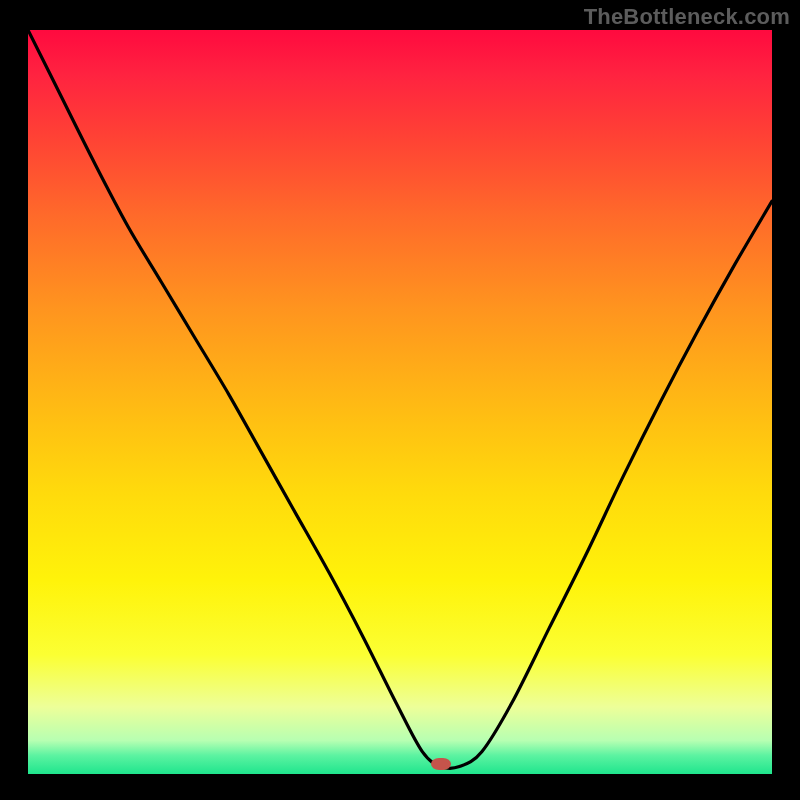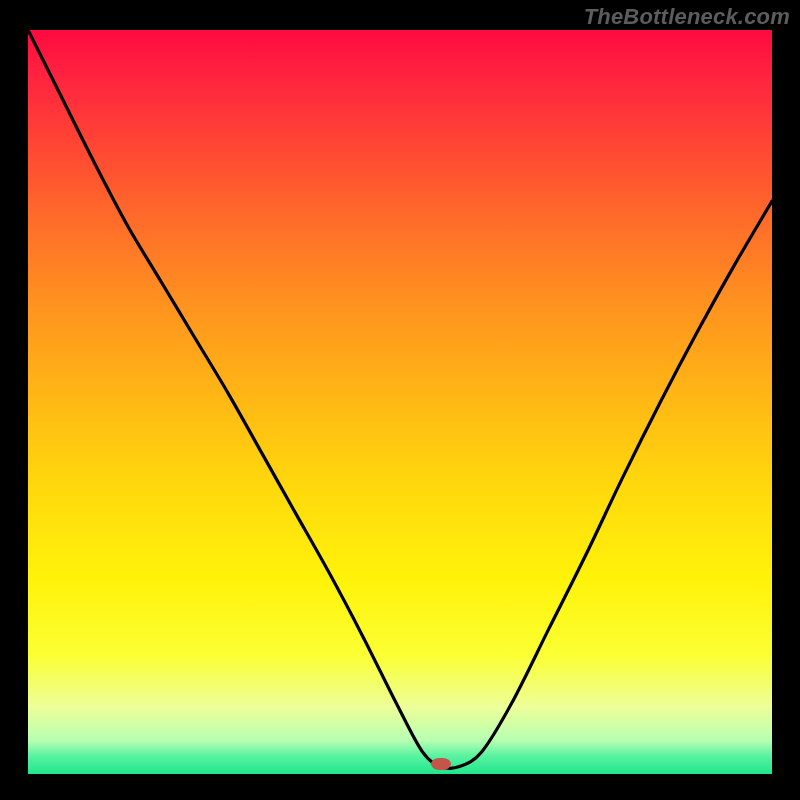--- a/index.html
+++ b/index.html
@@ -18,21 +18,20 @@
     background: #000;
   }
   .watermark {
     position: absolute;
     top: 4px;
     right: 10px;
     font-size: 22px;
     font-weight: 600;
     color: #5c5c5c;
     letter-spacing: 0.2px;
-    font-style: italic;
   }
   .plot {
     position: absolute;
     left: 28px;
     top: 30px;
     width: 744px;
     height: 744px;
   }
   .gradient {
     position: absolute;

